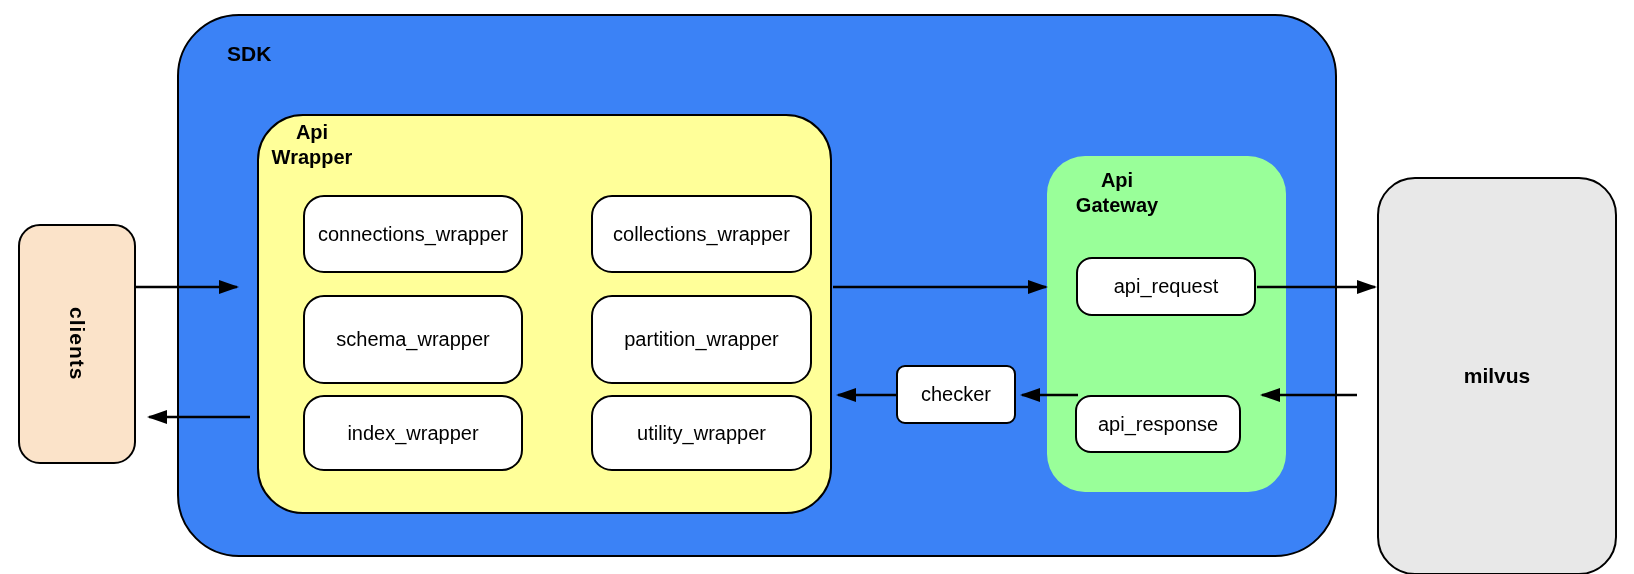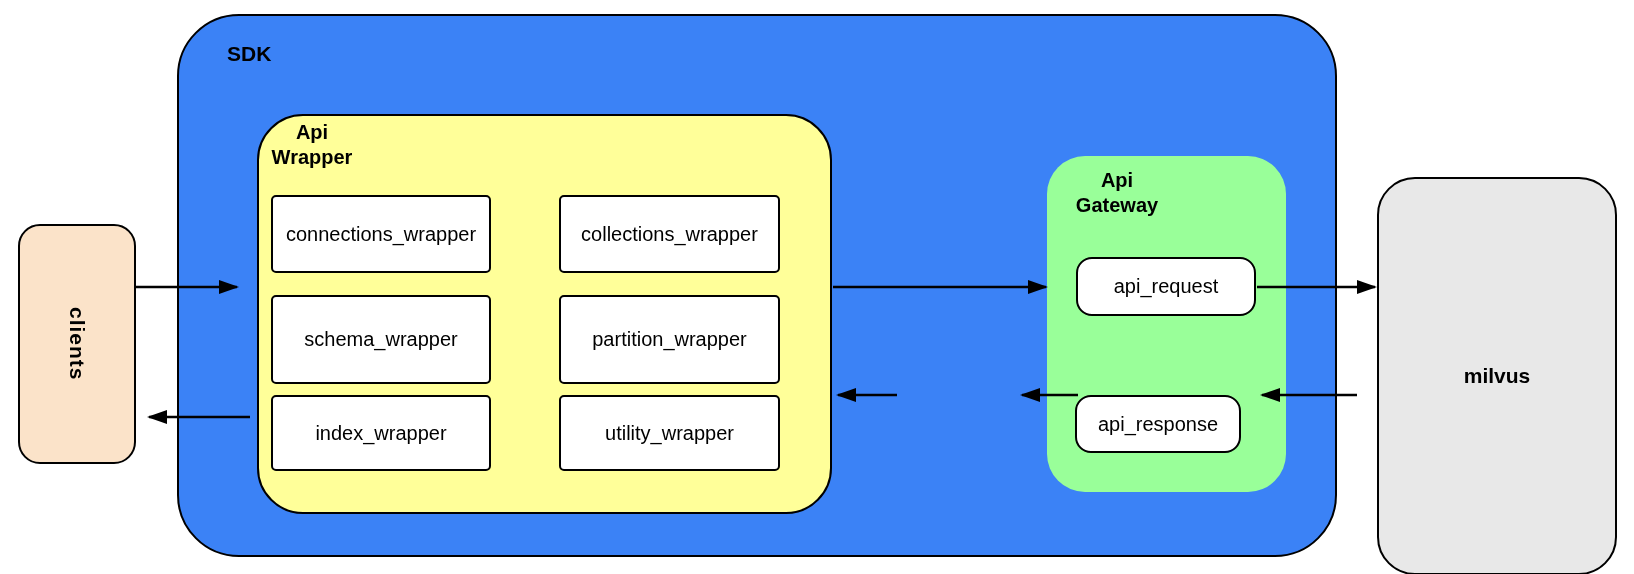--- a/index.html
+++ b/index.html
@@ -65,24 +65,25 @@
     color: #000;
     text-align: center;
     white-space: pre-line;
   }
   .api-wrapper .block-label { left: 0px; top: 4px; width: 106px; }
   .wbox {
     position: absolute;
     box-sizing: border-box;
     background: #ffffff;
     border: 2.5px solid #000;
-    border-radius: 5px;
+    border-radius: 21px;
     display: flex; align-items: center; justify-content: center;
     font-size: 20px;
     color: #000;
+    margin-left: 32px;
   }
   .w-c1 { left: 12px;  width: 220px; }
   .w-c2 { left: 300px; width: 221px; }
   .w-r1 { top: 79px;  height: 78px; }
   .w-r2 { top: 179px; height: 89px; }
   .w-r3 { top: 279px; height: 76px; }
   
   .api-gateway {
     position: absolute;
     box-sizing: border-box;
@@ -156,20 +157,21 @@
       <div class="block-label">Api
 Wrapper</div>
       <div class="wbox w-c1 w-r1">connections_wrapper</div>
       <div class="wbox w-c2 w-r1">collections_wrapper</div>
       <div class="wbox w-c1 w-r2">schema_wrapper</div>
       <div class="wbox w-c2 w-r2">partition_wrapper</div>
       <div class="wbox w-c1 w-r3">index_wrapper</div>
       <div class="wbox w-c2 w-r3">utility_wrapper</div>
     </div>
 
+    <div class="checker">checker</div>
 
     <div class="api-gateway" style="background: rgb(153, 255, 153);">
       <div class="block-label">Api
 Gateway</div>
       <div class="gbox g-request">api_request</div>
       <div class="gbox g-response">api_response</div>
     </div>
   </div>
 
   <div class="node milvus" style="background: rgb(232, 232, 232);">milvus</div>

